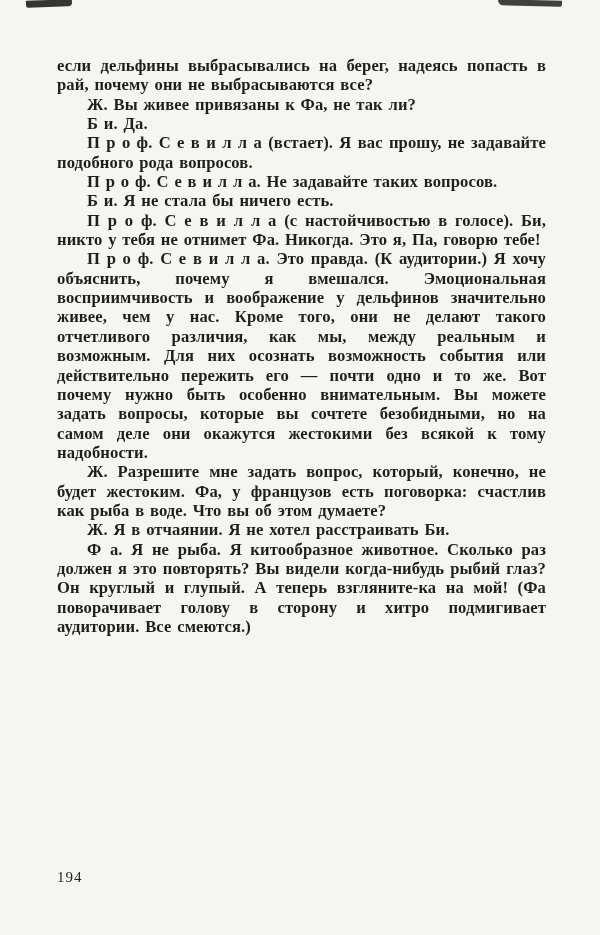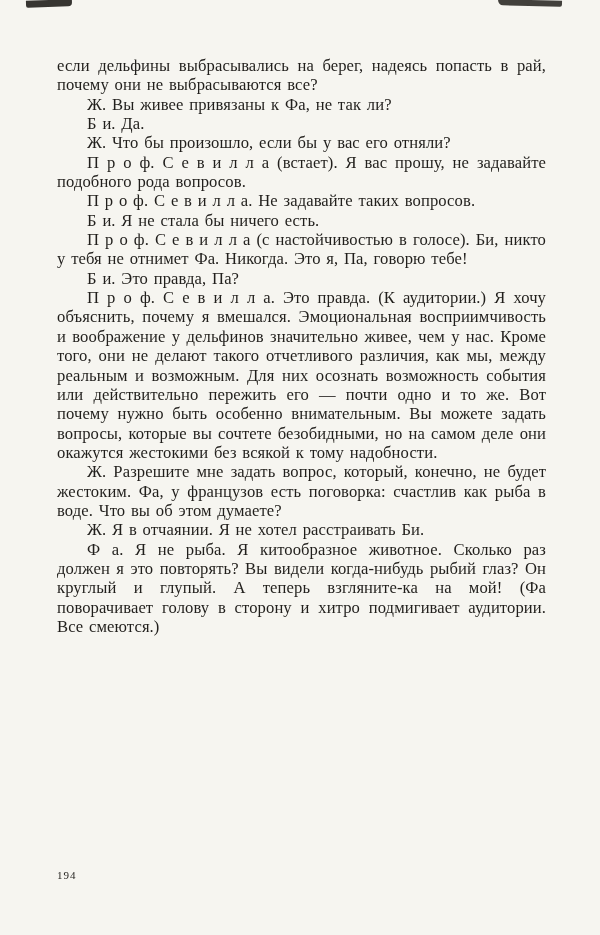--- a/index.html
+++ b/index.html
@@ -39,50 +39,49 @@
     width: 489px;
   }
   .text-block p {
     margin: 0;
     font-size: 16.6px;
     line-height: 19.35px;
     text-align: justify;
     text-indent: 30px;
     word-spacing: 1.5px;
     letter-spacing: 0.1px;
+    font-weight: bold;
   }
   .text-block p.no-indent {
     text-indent: 0;
   }
   .page-number {
     position: absolute;
     left: 57px;
     top: 869px;
-    font-size: 11px;
+    font-size: 15px;
     letter-spacing: 1px;
   }
 </style>
 </head>
 <body>
 
 <main>
 
   <div class="artifact left"></div>
   <div class="artifact right"></div>
 
   <div class="text-block">
     <p class="no-indent">если дельфины выбрасывались на берег, надеясь попасть в рай, почему они не выбрасываются все?</p>
     <p>Ж. Вы живее привязаны к Фа, не так ли?</p>
     <p>Б и. Да.</p>
-    <p>Ж. Что бы произошло, если бы у вас его отняли?</p>
     <p>П р о ф.  С е в и л л а (встает). Я вас прошу, не задавайте подобного рода вопросов.</p>
     <p>П р о ф.  С е в и л л а. Не задавайте таких вопросов.</p>
     <p>Б и. Я не стала бы ничего есть.</p>
     <p>П р о ф.  С е в и л л а (с настойчивостью в голосе). Би, никто у тебя не отнимет Фа. Никогда. Это я, Па, говорю тебе!</p>
-    <p>Б и. Это правда, Па?</p>
     <p>П р о ф.  С е в и л л а. Это правда. (К аудитории.) Я хочу объяснить, почему я вмешался. Эмоциональная восприимчивость и воображение у дельфинов значительно живее, чем у нас. Кроме того, они не делают такого отчетливого различия, как мы, между реальным и возможным. Для них осознать возможность события или действительно пережить его — почти одно и то же. Вот почему нужно быть особенно внимательным. Вы можете задать вопросы, которые вы сочтете безобидными, но на самом деле они окажутся жестокими без всякой к тому надобности.</p>
     <p>Ж. Разрешите мне задать вопрос, который, конечно, не будет жестоким. Фа, у французов есть поговорка: счастлив как рыба в воде. Что вы об этом думаете?</p>
     <p>Ж. Я в отчаянии. Я не хотел расстраивать Би.</p>
     <p>Ф а. Я не рыба. Я китообразное животное. Сколько раз должен я это повторять? Вы видели когда-нибудь рыбий глаз? Он круглый и глупый. А теперь взгляните-ка на мой! (Фа поворачивает голову в сторону и хитро подмигивает аудитории. Все смеются.)</p>
   </div>
 
   <div class="page-number">194</div>
 
 </main>
 

